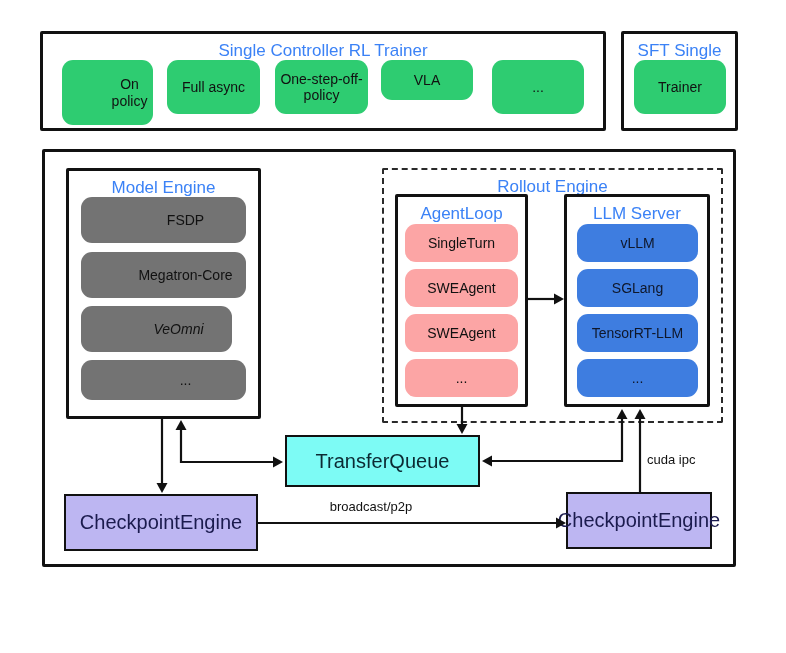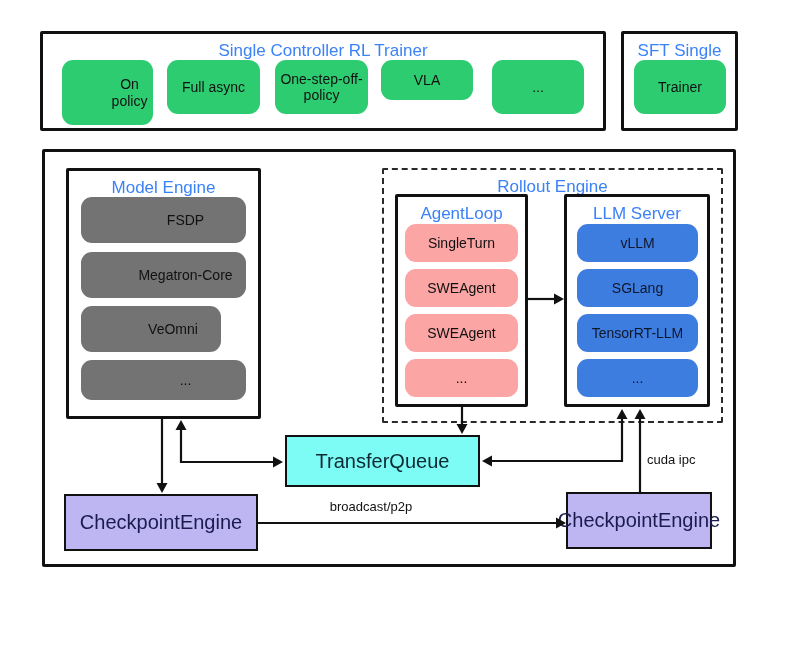--- a/index.html
+++ b/index.html
@@ -50,21 +50,21 @@
   </div>
   <div class="chip green" style="left:634px;top:60px;width:92px;height:54px;">Trainer</div>
 
   <div class="panel" style="left:42px;top:149px;width:694px;height:418px;"></div>
 
   <div class="panel" style="left:66px;top:168px;width:195px;height:251px;">
     <div class="panel-title">Model Engine</div>
   </div>
   <div class="chip pink" style="left:81px;top:197px;width:165px;height:46px;">FSDP</div>
   <div class="chip pink" style="left:81px;top:252px;width:165px;height:46px;">Megatron-Core</div>
-  <div class="chip pink" style="left:81px;top:306px;width:140px;height:46px;">VeOmni</div>
+  <div class="chip pink" style="left:81px;top:306px;width:151px;height:46px;font-style:italic;">VeOmni</div>
   <div class="chip pink" style="left:81px;top:360px;width:165px;height:40px;">...</div>
 
   <div class="panel dashed" style="left:382px;top:168px;width:341px;height:255px;">
     <div class="panel-title">Rollout Engine</div>
   </div>
 
   <div class="panel" style="left:395px;top:194px;width:133px;height:213px;">
     <div class="panel-title">AgentLoop</div>
   </div>
   <div class="chip yellow" style="left:405px;top:224px;width:113px;height:38px;">SingleTurn</div>

